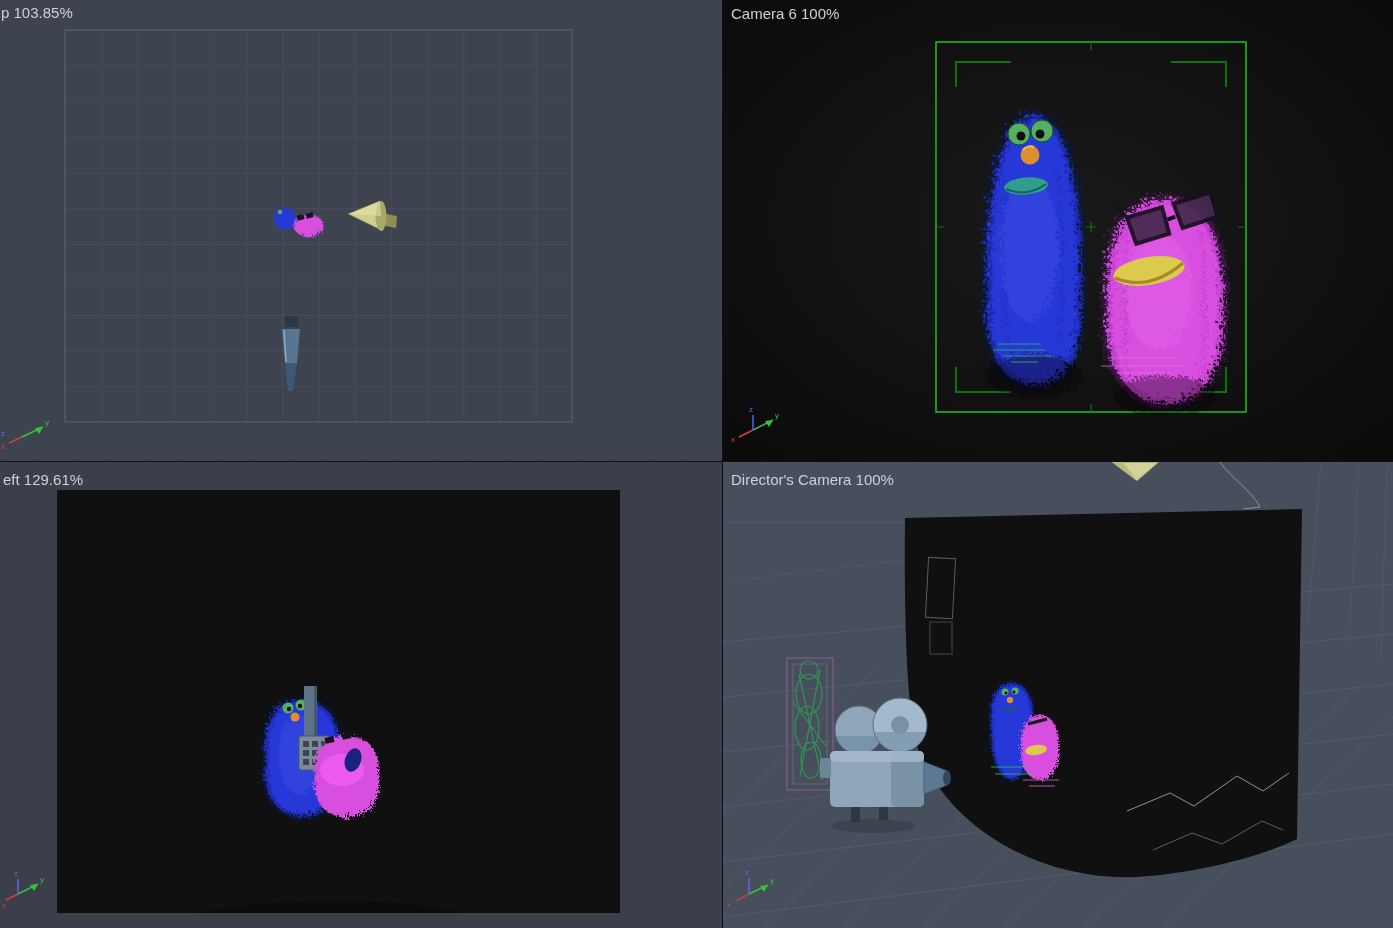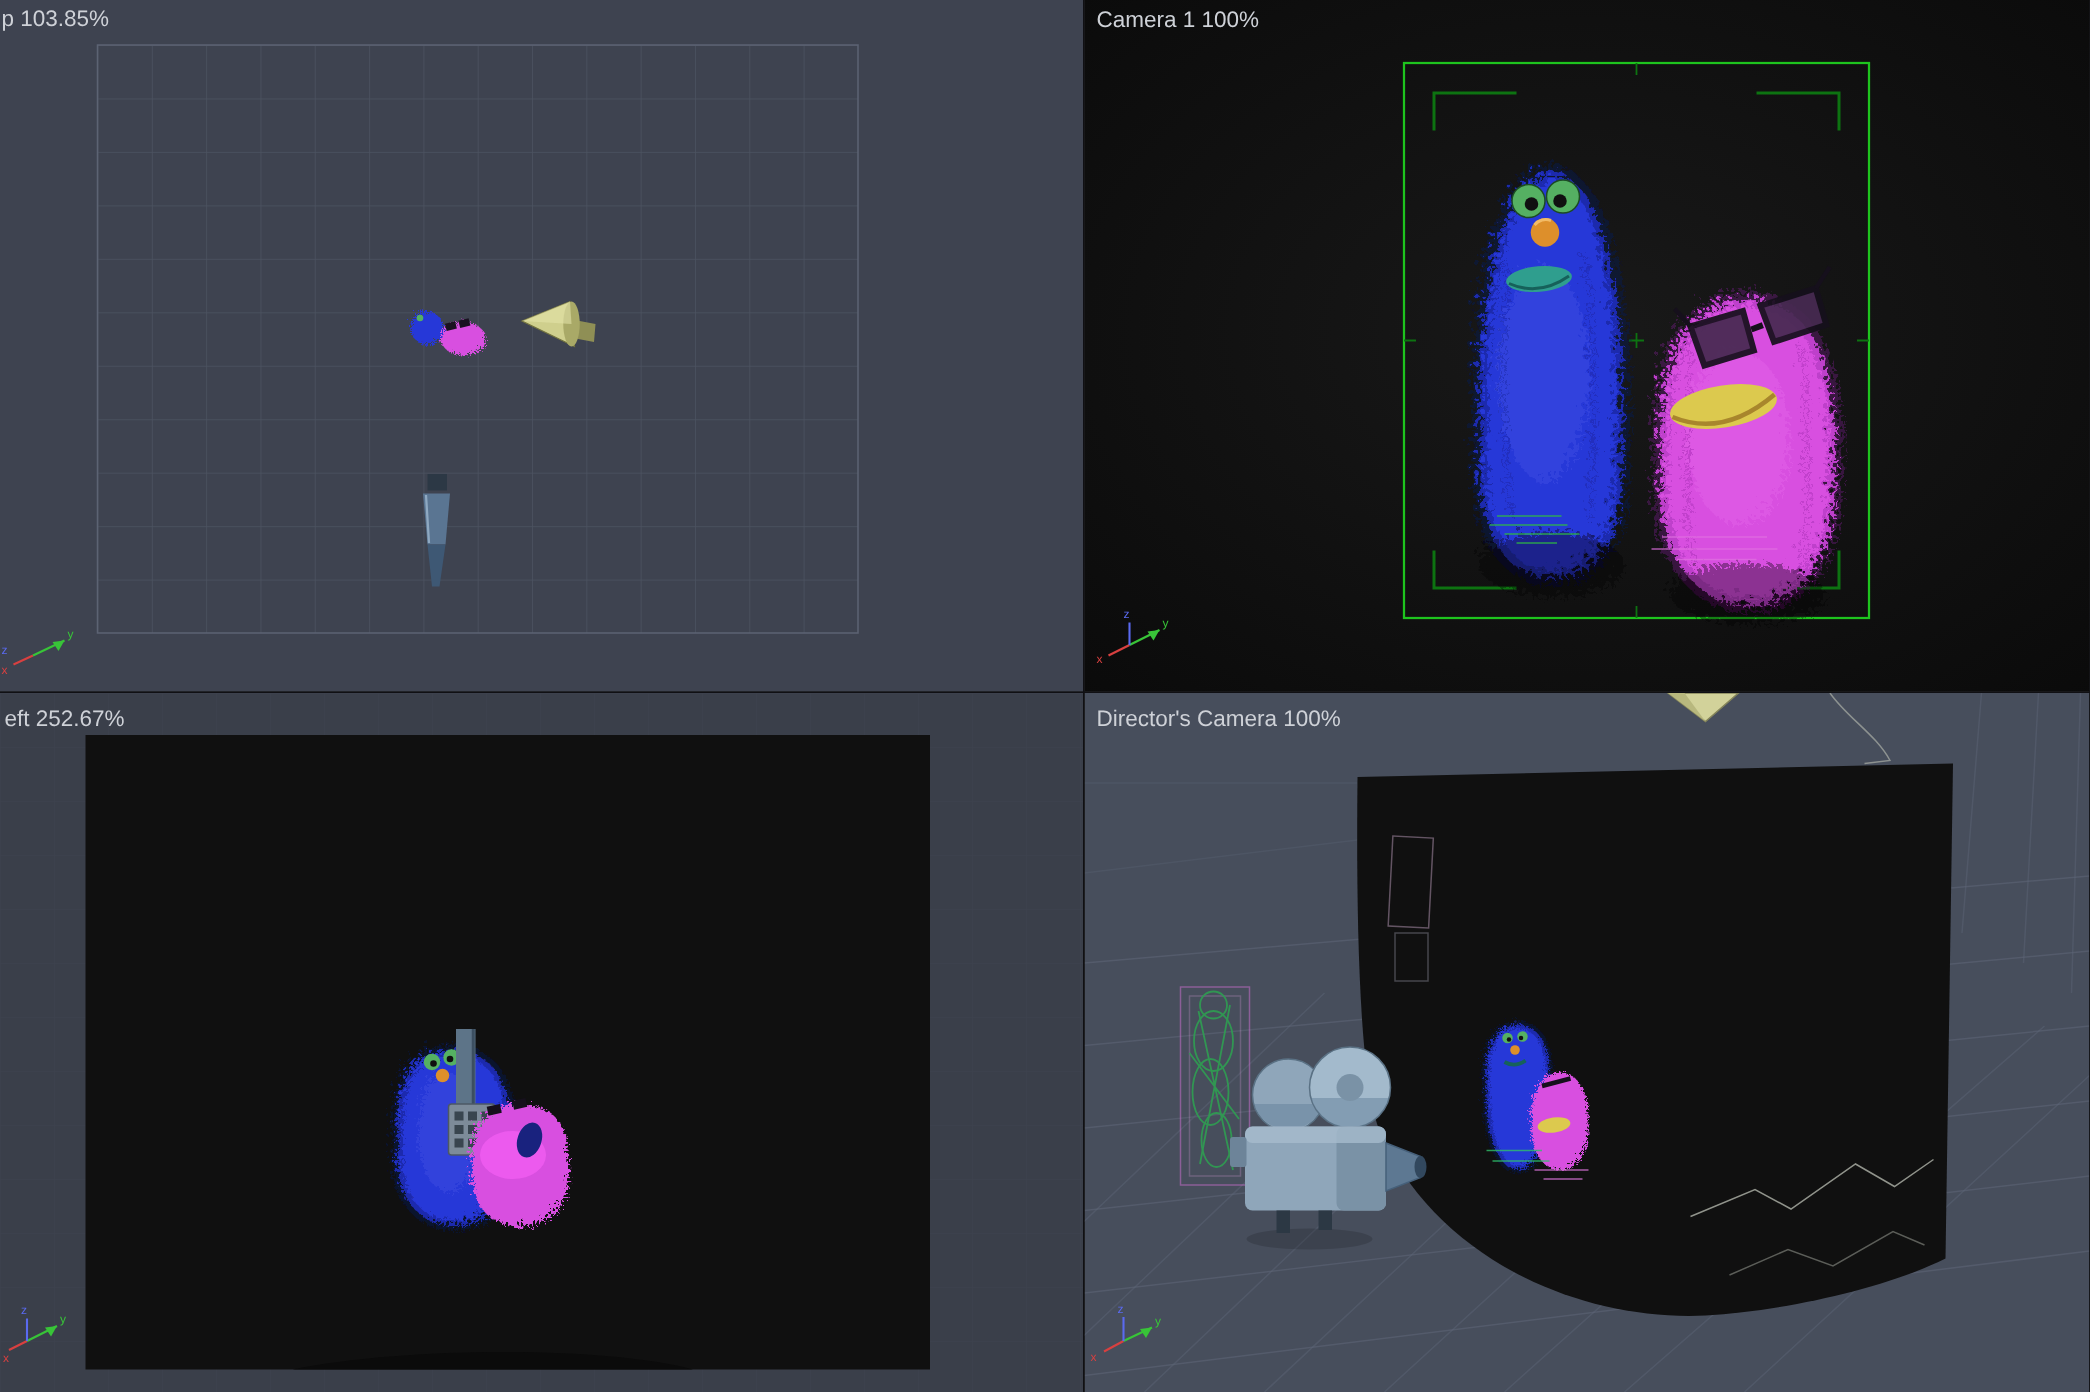--- a/index.html
+++ b/index.html
@@ -148,21 +148,21 @@
       <g transform="translate(30,430)">
         <line class="gl-x" x1="0" y1="0" x2="-14" y2="7"></line>
         <line class="gl-y" x1="0" y1="0" x2="20" y2="-10"></line>
         <line class="gl-z" x1="0" y1="0" x2="0" y2="-15"></line>
         <polygon points="20,-10 12,-9 16,-3" fill="#38c438"></polygon>
         <text class="ax ax-x" x="-22" y="12">x</text>
         <text class="ax ax-y" x="22" y="-12">y</text>
         <text class="ax ax-z" x="-4" y="-18">z</text>
       </g>
     </svg>
-    <span class="vp-label">Camera 1 100%</span>
+    <span class="vp-label">Camera 6 100%</span>
   </section>
 
   <section class="pane" id="pane-left">
     <svg width="722" height="466" viewBox="0 0 722 466">
       <defs>
         <pattern id="l-grid" x="0" y="0" width="36" height="36" patternUnits="userSpaceOnUse">
           <path d="M 36 0 H 0 V 36" fill="none" stroke="#424754" stroke-width="1"></path>
         </pattern>
         <filter id="l-fz" x="-30%" y="-30%" width="160%" height="160%">
           <feTurbulence type="turbulence" baseFrequency="0.35" numOctaves="2" seed="5" result="n"></feTurbulence>
@@ -222,21 +222,21 @@
       <g transform="translate(18,432)">
         <line class="gl-x" x1="0" y1="0" x2="-12" y2="6"></line>
         <line class="gl-y" x1="0" y1="0" x2="20" y2="-10"></line>
         <line class="gl-z" x1="0" y1="0" x2="0" y2="-15"></line>
         <polygon points="20,-10 12,-9 16,-3" fill="#38c438"></polygon>
         <text class="ax ax-z" x="-4" y="-18">z</text>
         <text class="ax ax-x" x="-16" y="14">x</text>
         <text class="ax ax-y" x="22" y="-12">y</text>
       </g>
     </svg>
-    <span class="vp-label">eft 252.67%</span>
+    <span class="vp-label">eft 129.61%</span>
   </section>
 
   <section class="pane" id="pane-directors">
     <svg width="670" height="466" viewBox="0 0 670 466">
       <defs>
         <filter id="d-fz" x="-40%" y="-40%" width="180%" height="180%">
           <feTurbulence type="turbulence" baseFrequency="0.55" numOctaves="2" seed="9" result="n"></feTurbulence>
           <feDisplacementMap in="SourceGraphic" in2="n" scale="7"></feDisplacementMap>
         </filter>
         <filter id="d-fz2" x="-40%" y="-40%" width="180%" height="180%">

